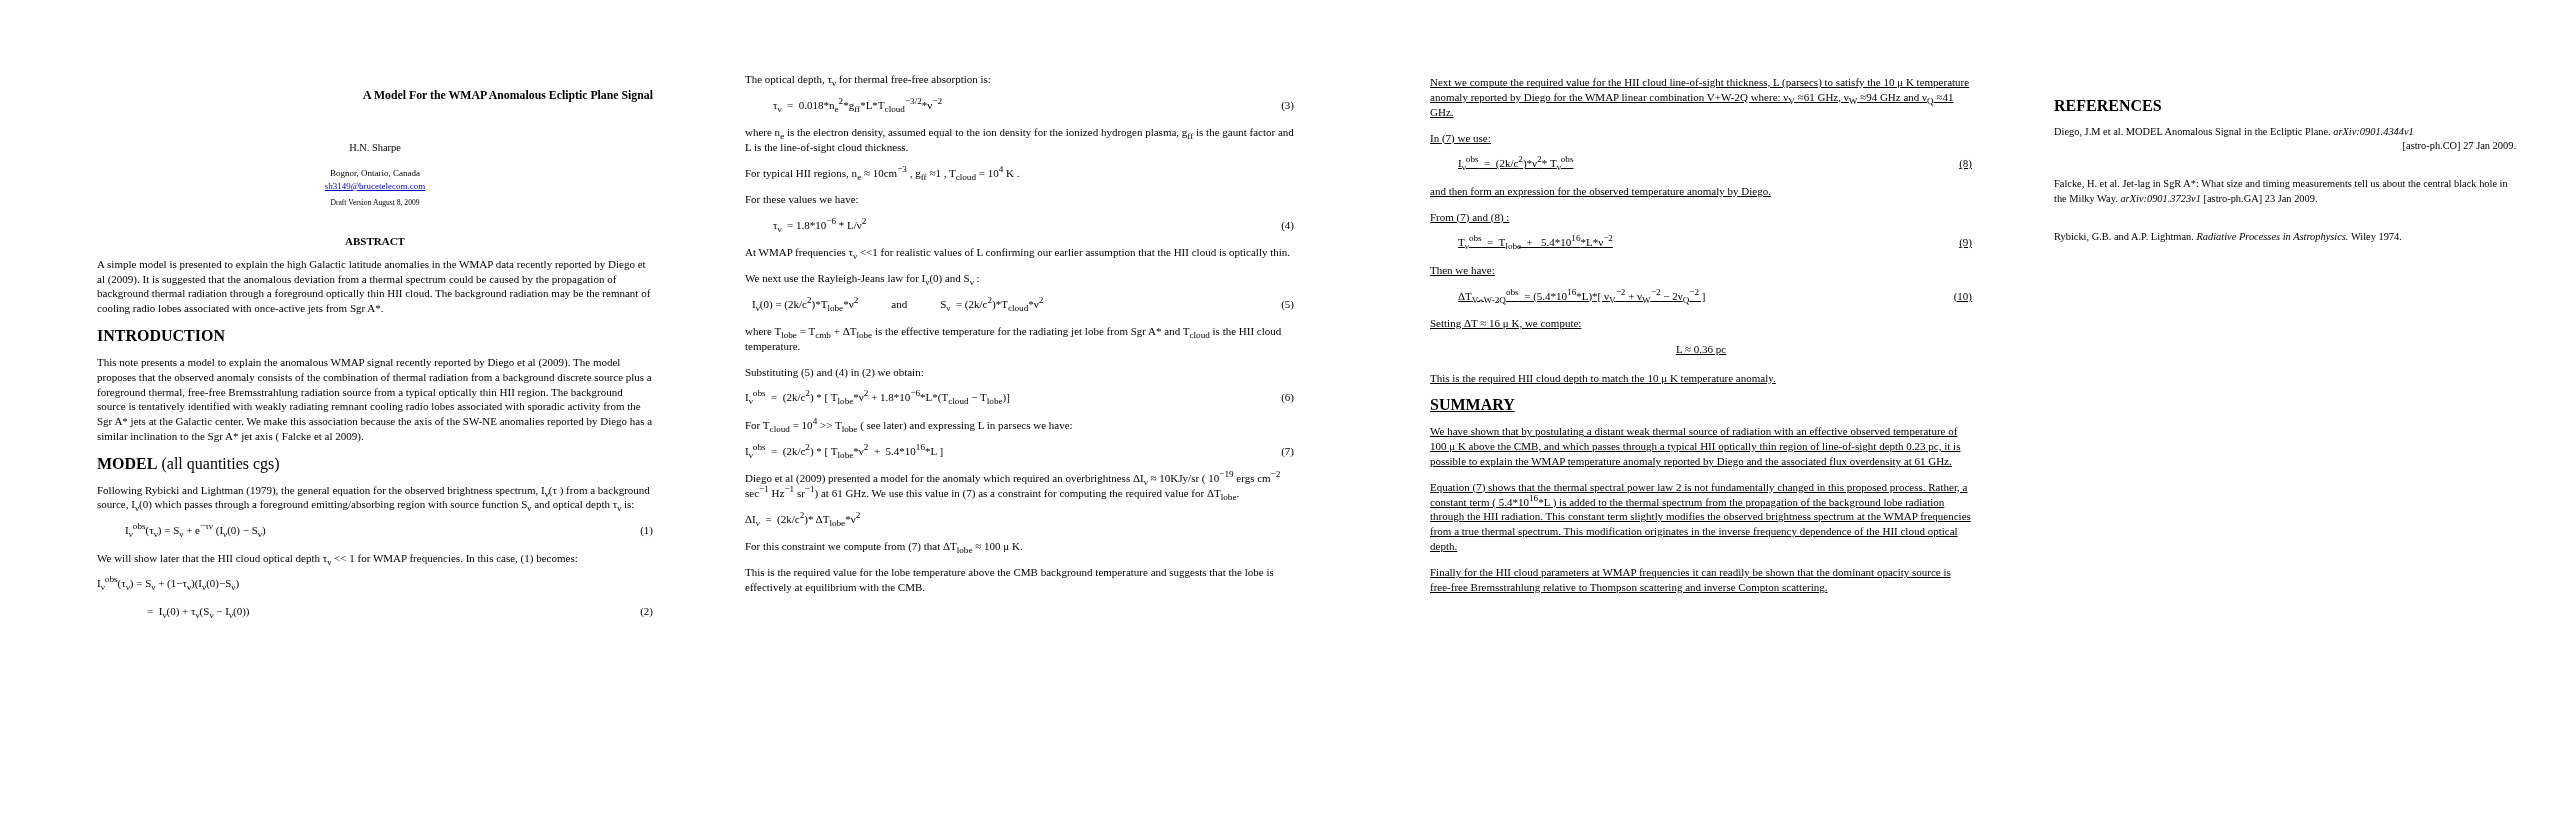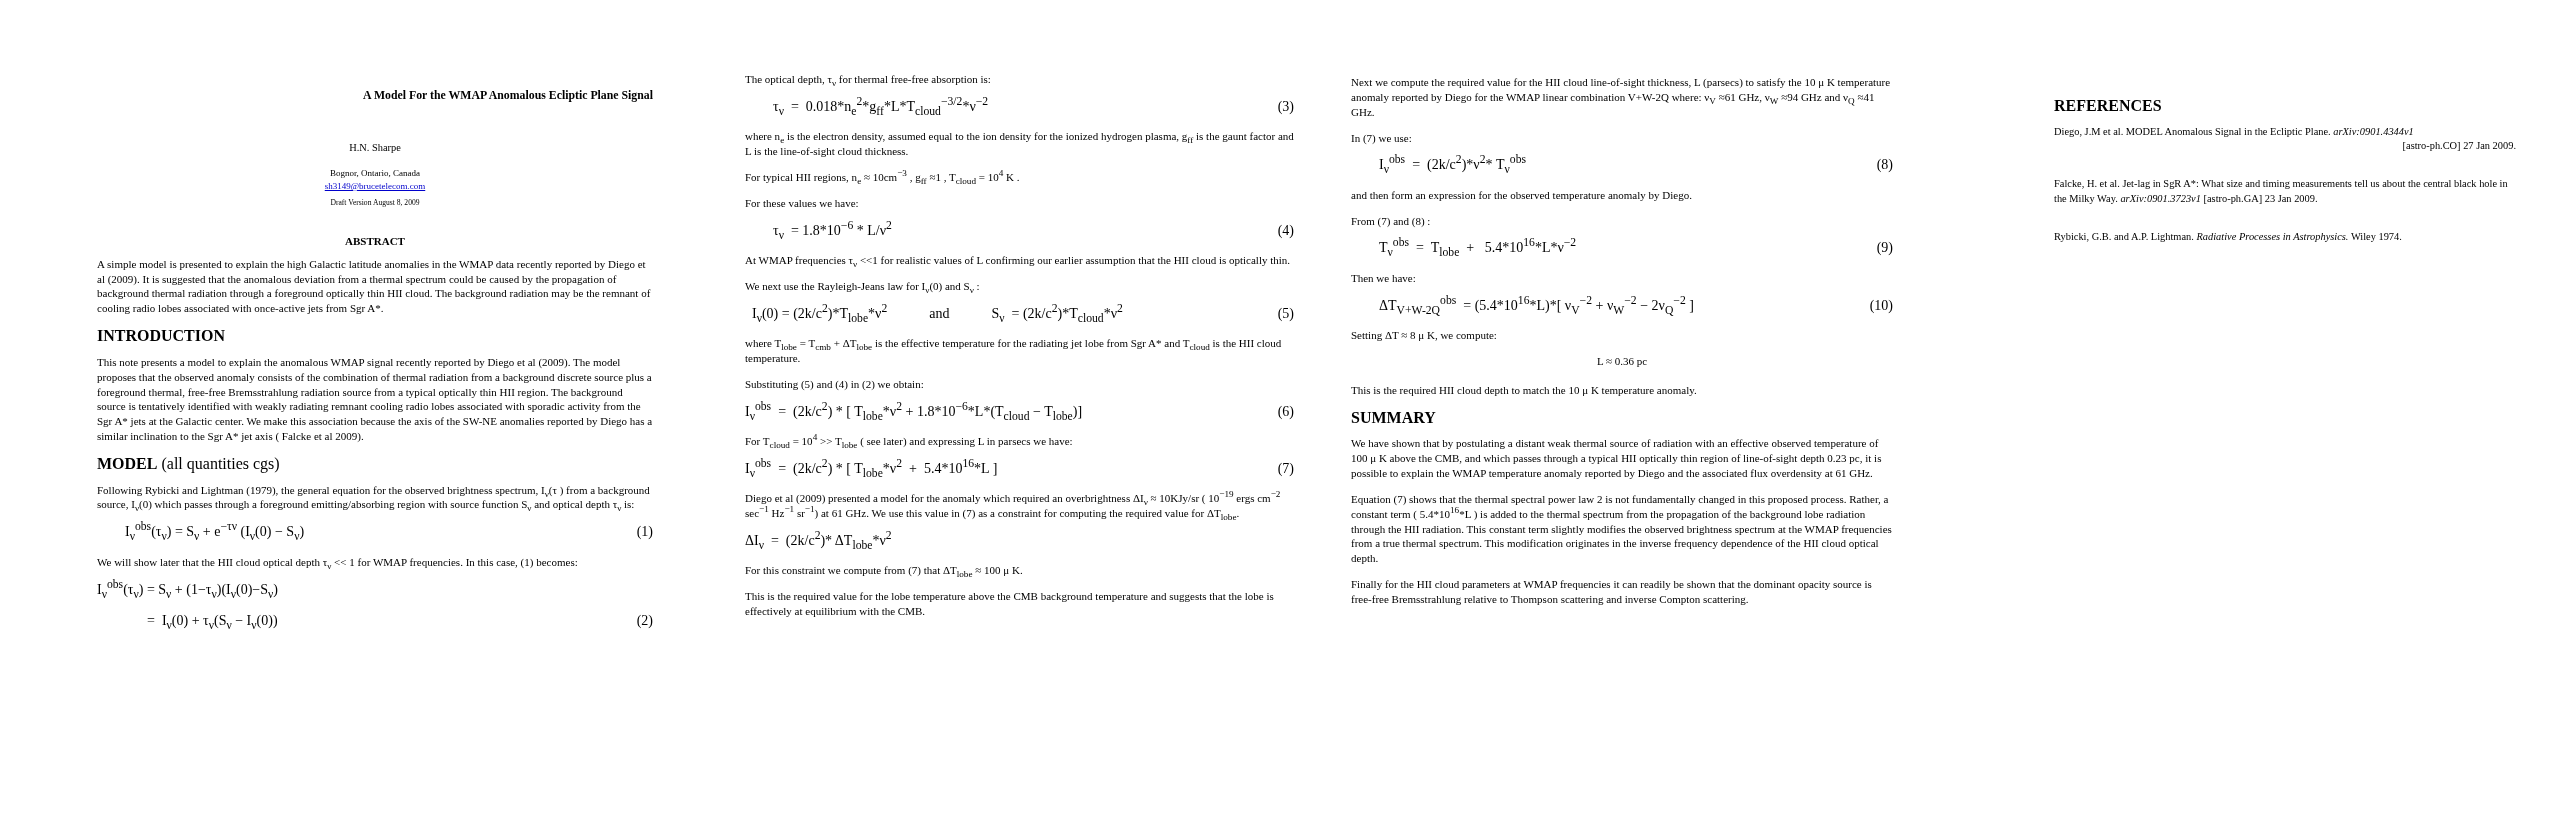--- a/index.html
+++ b/index.html
@@ -11,40 +11,40 @@
   .page {
     position: relative;
     width: 2576px;
     height: 834px;
     background: #ffffff;
     overflow: hidden;
   }
   .col { position: absolute; }
   .col1 { left: 97px;  top: 88px; width: 556px; }
   .col2 { left: 745px; top: 72px; width: 549px; }
-  .col3 { left: 1351px; top: 75px; width: 542px; }
+  .col3 { left: 1430px; top: 75px; width: 542px; text-decoration: underline; }
   .col4 { left: 2054px; top: 90px; width: 462px; }
 
   .paper-title   { text-align: right; font-weight: bold; font-size: 11.8px; margin-bottom: 39px; }
   .author        { text-align: center; font-size: 10.4px; margin-bottom: 15.3px; }
   .place         { text-align: center; font-size: 9px; margin-bottom: 2.8px; }
   .email         { text-align: center; font-size: 9px; margin-bottom: 7px; }
   .email a       { color: #0000cc; text-decoration: underline; }
   .draft         { text-align: center; font-size: 7.6px; margin-bottom: 28px; }
 
   .h-center { text-align: center; font-weight: bold; font-size: 11px; margin-bottom: 9.7px; }
   .h-left   { font-weight: bold; font-size: 16px; margin: 7px 0 9.7px 0; }
   .h-left .h-suffix { font-weight: normal; }
 
   p.body { font-size: 11px; line-height: 1.35; margin-bottom: 11px; }
 
   .eq {
     display: flex;
     align-items: flex-start;
-    font-size: 14px;
+    font-size: 11px;
     line-height: 1.35;
     margin: 1.4px 0 12.5px 0;
   }
   .eq .eq-body { margin-left: 28px; white-space: pre-wrap; }
   .eq .eq-body.indent2 { margin-left: 50px; }
   .eq .eq-body.wide { margin-left: 7px; }
   .eq .eq-num { margin-left: auto; padding-left: 8.3px; }
 
   .center-line { text-align: center; font-size: 11px; line-height: 1.35; margin: 4.2px 0 14px 0; }
 
@@ -161,21 +161,21 @@
       <span class="eq-num">(9)</span>
     </div>
 
     <p class="body">Then we have:</p>
 
     <div class="eq">
       <span class="eq-body">ΔT<sub>V+W-2Q</sub><sup>obs</sup>  = (5.4*10<sup>16</sup>*L)*[ ν<sub>V</sub><sup>−2</sup> + ν<sub>W</sub><sup>−2</sup> − 2ν<sub>Q</sub><sup>−2</sup> ]</span>
       <span class="eq-num">(10)</span>
     </div>
 
-    <p class="body">Setting ΔT ≈  8 μ K,  we compute:</p>
+    <p class="body">Setting ΔT ≈  16 μ K,  we compute:</p>
 
     <div class="center-line">L ≈ 0.36 pc</div>
 
     <p class="body">This is the required HII cloud depth to match the 10 μ K temperature anomaly.</p>
 
     <div class="h-left">SUMMARY</div>
     <p class="body">We have shown that by postulating a distant weak thermal source of radiation with an effective observed temperature of 100 μ K above the CMB, and which passes through a typical HII optically thin region of line-of-sight depth 0.23 pc, it is possible to explain the WMAP temperature anomaly reported by Diego and the associated flux overdensity at 61 GHz.</p>
     <p class="body">Equation (7) shows that the thermal spectral power law 2 is not fundamentally changed in this proposed process. Rather, a constant term ( 5.4*10<sup>16</sup>*L ) is added to the thermal spectrum from the propagation of the background lobe radiation through the HII radiation. This constant term slightly modifies the observed brightness spectrum at the WMAP frequencies from a true thermal spectrum. This modification originates in the inverse frequency dependence of the HII cloud optical depth.</p>
     <p class="body">Finally for the HII cloud parameters at WMAP frequencies it can readily be shown that the dominant opacity source is free-free Bremsstrahlung relative to Thompson  scattering and inverse Compton scattering.</p>
   </div>

